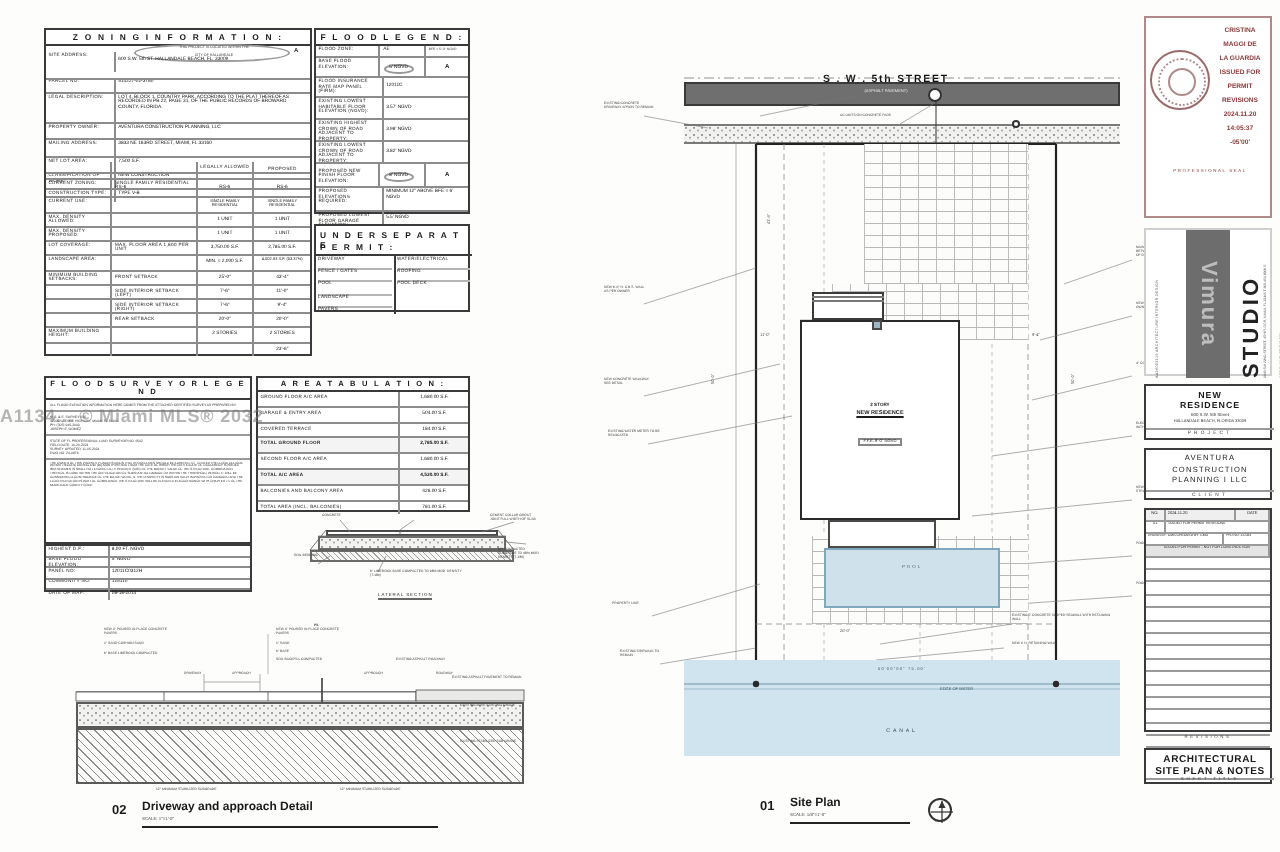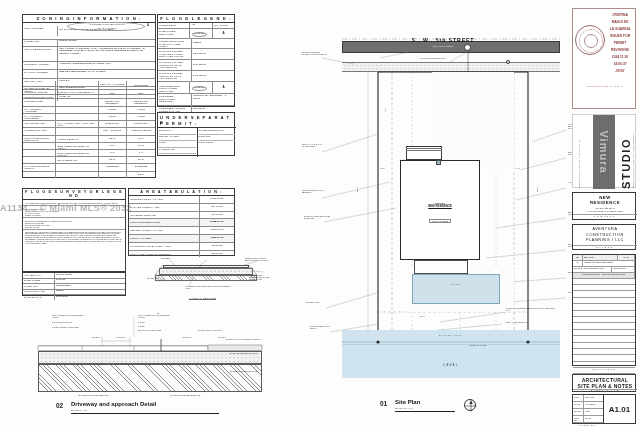--- a/index.html
+++ b/index.html
@@ -598,39 +598,17 @@
     </div>
     <div class="abs ctr" style="left:0;top:360px;width:64px;font-size:2.2px;letter-spacing:1.3px;color:#444;">REVISIONS</div>
 
     <div class="abs box" style="left:0;top:366px;width:64px;height:18px;">
       <div class="abs ctr" style="left:0;top:1.5px;width:64px;font-size:5px;font-weight:bold;letter-spacing:.3px;">ARCHITECTURAL</div>
       <div class="abs ctr" style="left:0;top:7.5px;width:64px;font-size:5px;font-weight:bold;letter-spacing:.3px;">SITE PLAN &amp; NOTES</div>
       <div class="abs" style="left:0;top:13.5px;width:64px;border-top:.6px solid #9a9a9a;"></div>
       <div class="abs ctr" style="left:0;top:14.2px;width:64px;font-size:2.2px;letter-spacing:1.4px;color:#444;">SHEET TITLE</div>
     </div>
 
-    <div class="abs box" style="left:0;top:386px;width:64px;height:30px;display:flex;">
-      <div style="width:30px;border-right:1px solid #3a3a3a;">
-        <div style="display:flex;border-bottom:.6px solid #9a9a9a;height:6px;">
-          <div style="width:10px;font-size:1.8px;padding:1.4px 1px;border-right:.5px solid #9a9a9a;">DATE</div>
-          <div style="width:20px;font-size:1.8px;padding:1.4px 1px;">2024.11.20</div>
-        </div>
-        <div style="display:flex;border-bottom:.6px solid #9a9a9a;height:6px;">
-          <div style="width:10px;font-size:1.8px;padding:1.4px 1px;border-right:.5px solid #9a9a9a;">SCALE</div>
-          <div style="width:20px;font-size:1.8px;padding:1.4px 1px;">AS SHOWN</div>
-        </div>
-        <div style="display:flex;border-bottom:.6px solid #9a9a9a;height:6px;">
-          <div style="width:10px;font-size:1.8px;padding:1.4px 1px;border-right:.5px solid #9a9a9a;">DRAWN</div>
-          <div style="width:20px;font-size:1.8px;padding:1.4px 1px;">CMG</div>
-        </div>
-        <div style="display:flex;height:6px;">
-          <div style="width:10px;font-size:1.8px;padding:1.4px 1px;border-right:.5px solid #9a9a9a;">PROJ NO.</div>
-          <div style="width:20px;font-size:1.8px;padding:1.4px 1px;">23-084</div>
-        </div>
-        <div style="border-top:.6px solid #9a9a9a;text-align:center;font-size:1.8px;letter-spacing:.8px;color:#444;padding-top:.6px;">SHEET NO.</div>
-      </div>
-      <div style="width:34px;display:flex;align-items:center;justify-content:center;font-size:8px;font-weight:bold;">A1.01</div>
-    </div>
   </div>
 
   <div class="wm" style="left:0px;top:203px;">A1134... © Miami MLS® 2032</div>
 
 </div>
 
 </body></html>

